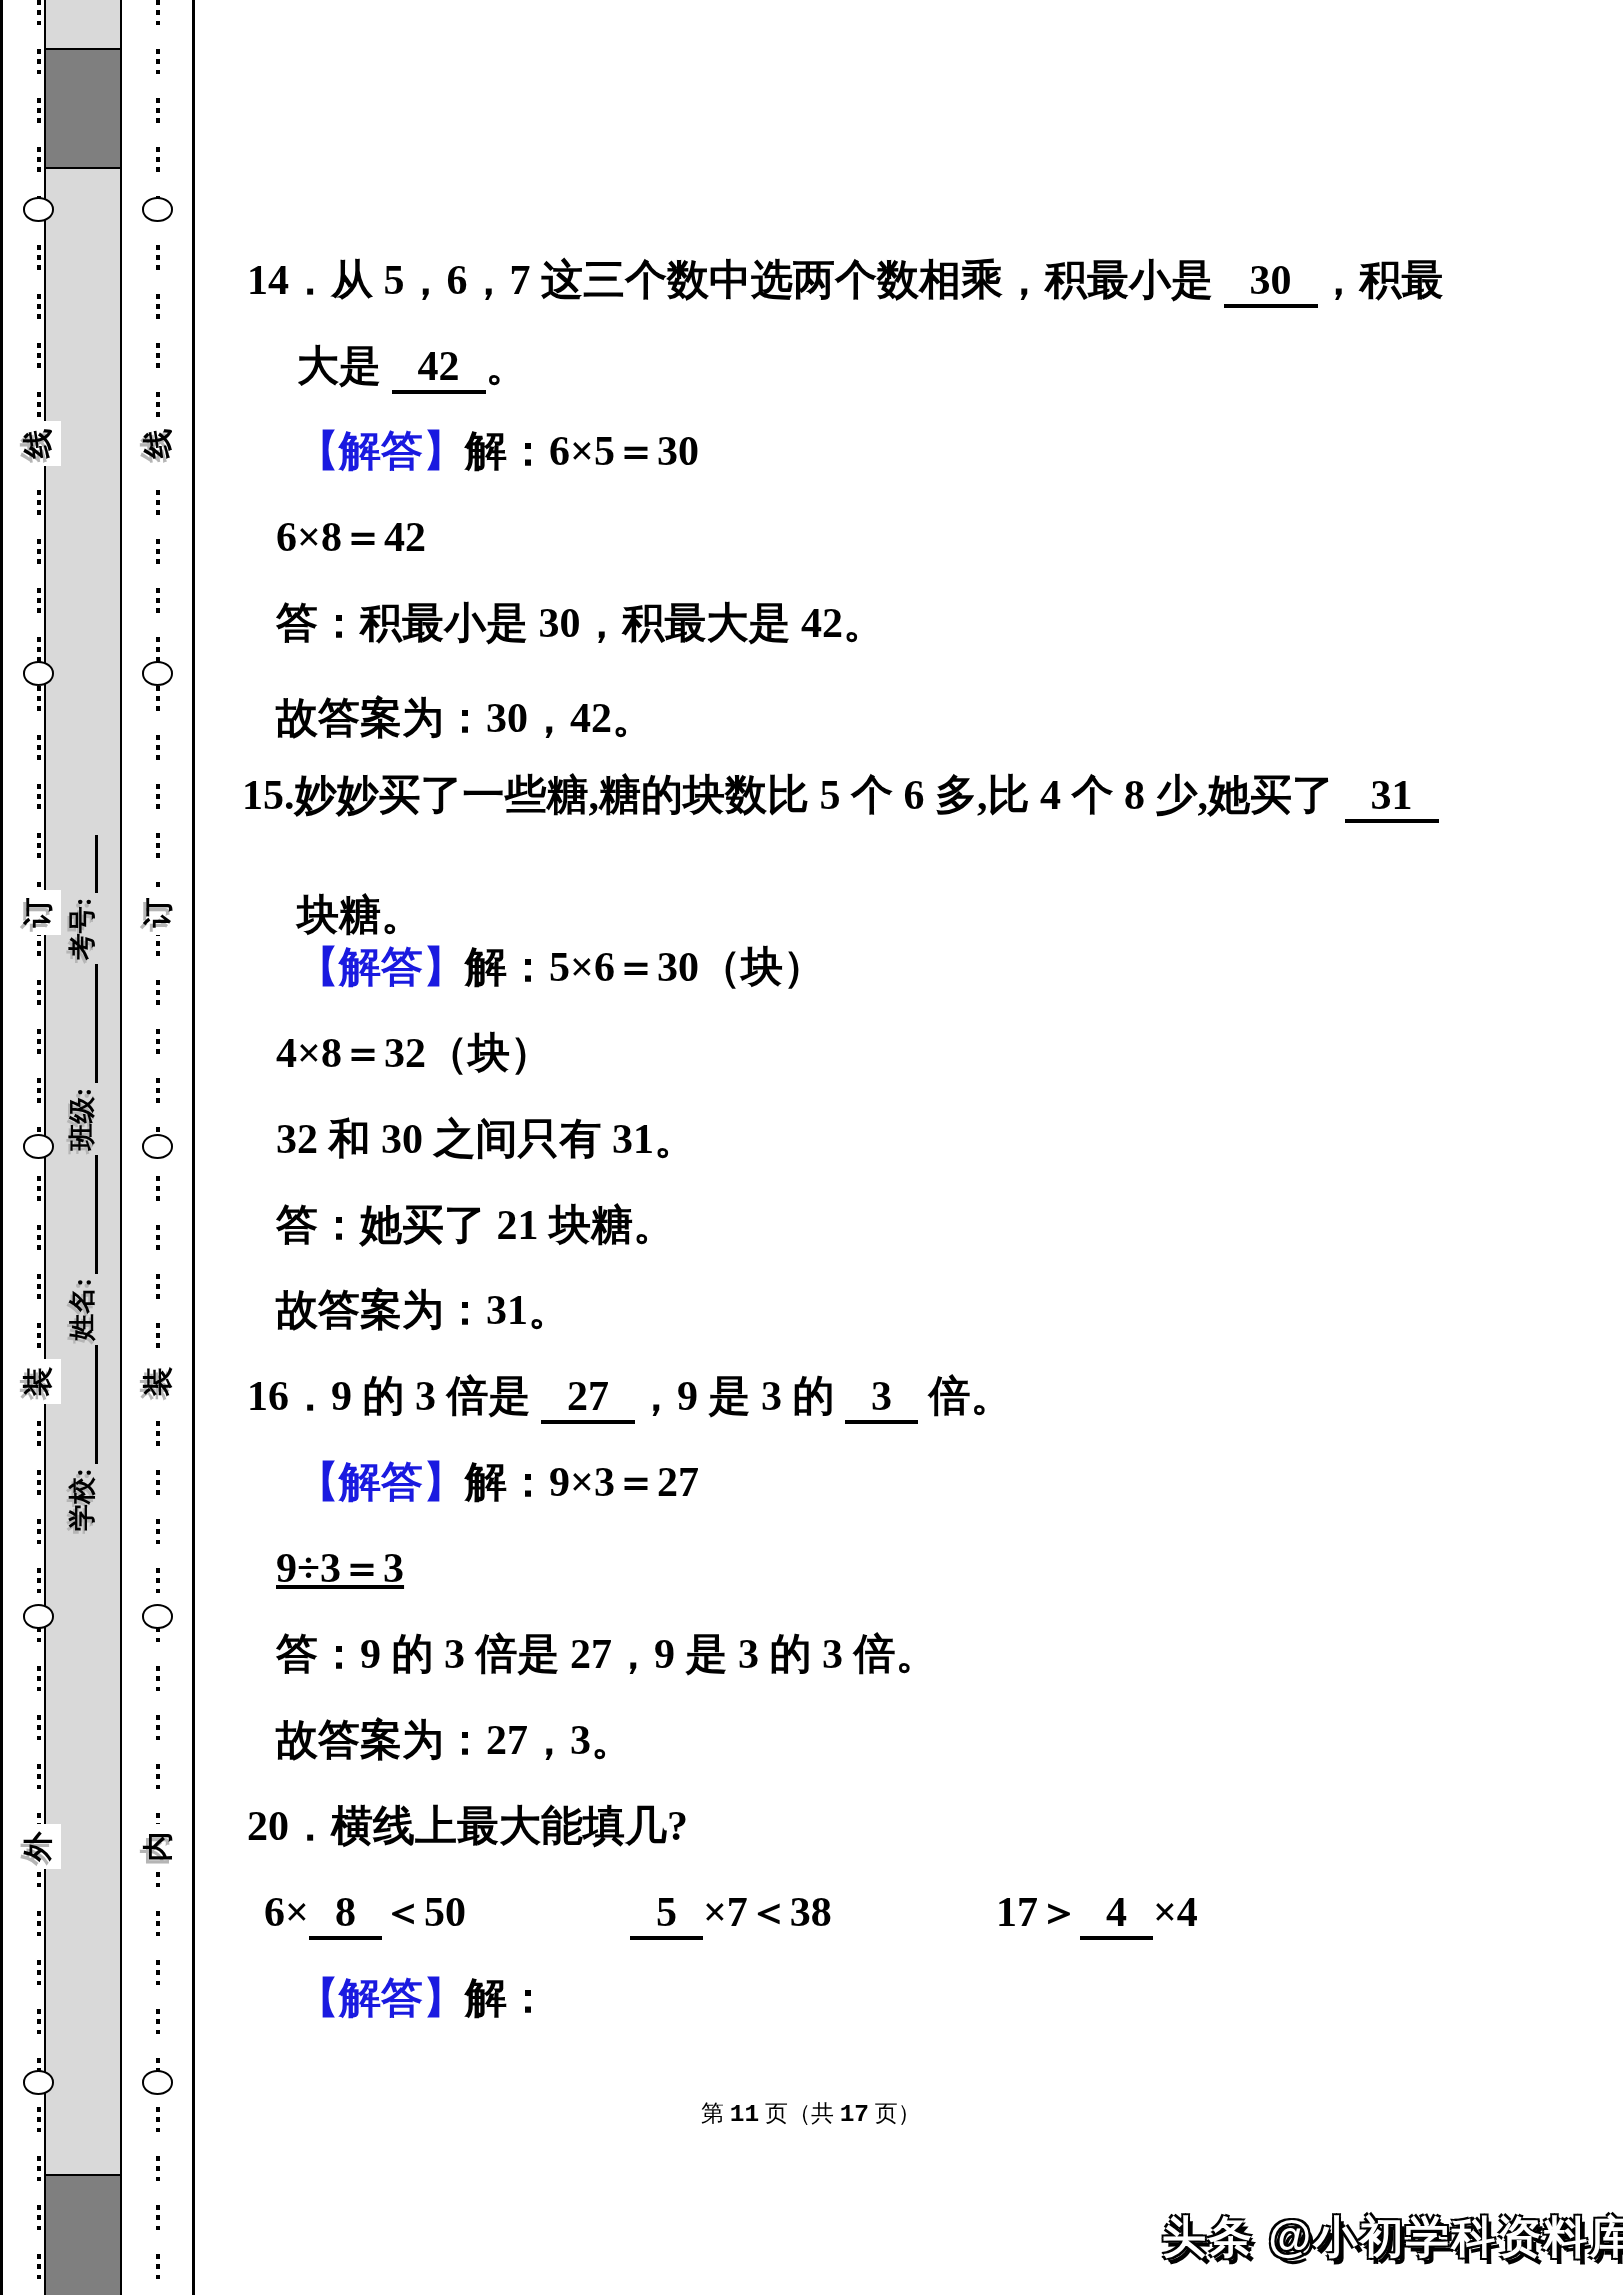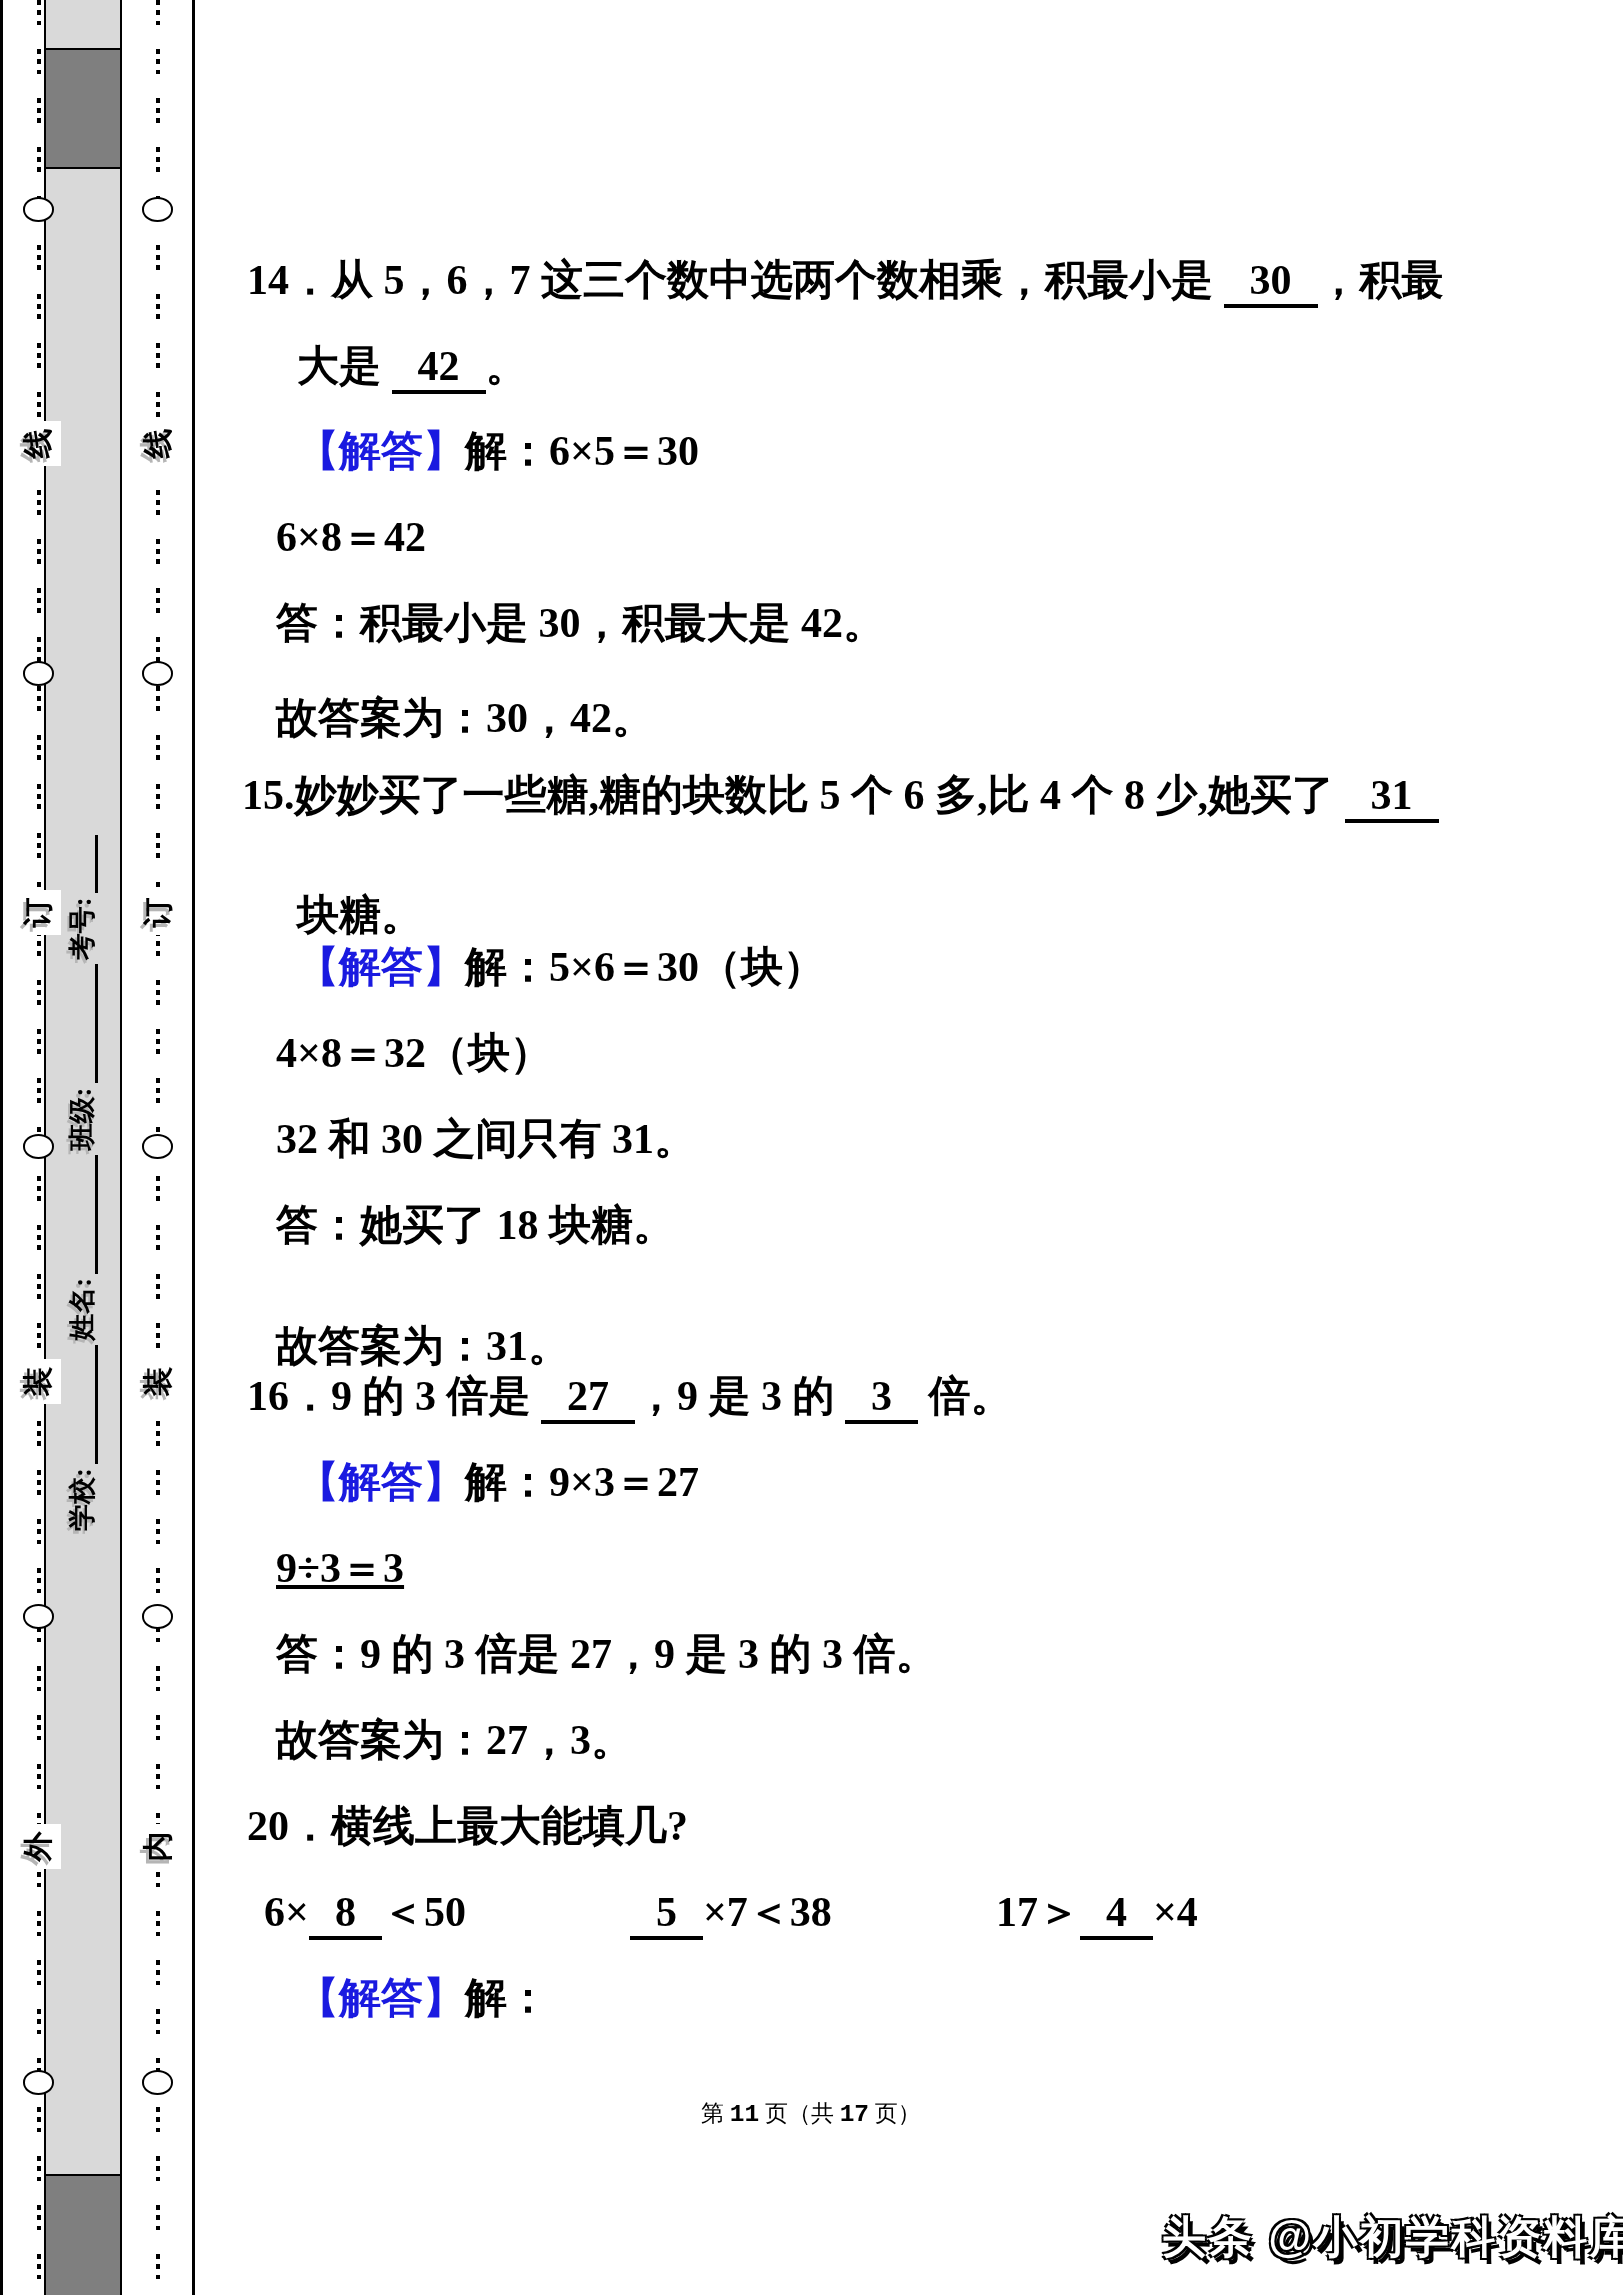--- a/index.html
+++ b/index.html
@@ -114,22 +114,22 @@
       <div class="line" style="left: 297px; top: 342px;"><span class="t">大是 </span><span class="blank">42</span><span class="t">。</span></div>
       <div class="line" style="left: 297px; top: 427px;"><span class="tag">【解答】</span><span class="t">解：6×5＝30</span></div>
       <div class="line" style="left: 276px; top: 513px;"><span class="t">6×8＝42</span></div>
       <div class="line" style="left: 276px; top: 599px;"><span class="t">答：积最小是 30，积最大是 42。</span></div>
       <div class="line" style="left: 276px; top: 694px;"><span class="t">故答案为：30，42。</span></div>
       <div class="line" style="left: 242px; top: 771px;"><span class="t">15.妙妙买了一些糖,糖的块数比 5 个 6 多,比 4 个 8 少,她买了 </span><span class="blank">31</span></div>
       <div class="line" style="left: 297px; top: 857px; margin-top: 34px;"><span class="t">块糖。</span></div>
       <div class="line" style="left: 297px; top: 943px;"><span class="tag">【解答】</span><span class="t">解：5×6＝30（块）</span></div>
       <div class="line" style="left: 276px; top: 1029px;"><span class="t">4×8＝32（块）</span></div>
       <div class="line" style="left: 276px; top: 1115px;"><span class="t">32 和 30 之间只有 31。</span></div>
-      <div class="line" style="left: 276px; top: 1201px;"><span class="t">答：她买了 18 块糖。</span></div>
-      <div class="line" style="left: 276px; top: 1286px; margin-top: 36px;"><span class="t">故答案为：31。</span></div>
+      <div class="line" style="left: 276px; top: 1201px;"><span class="t">答：她买了 21 块糖。</span></div>
+      <div class="line" style="left: 276px; top: 1286px;"><span class="t">故答案为：31。</span></div>
       <div class="line" style="left: 247px; top: 1372px;"><span class="t">16．9 的 3 倍是 </span><span class="blank">27</span><span class="t">，9 是 3 的 </span><span class="blank">3</span><span class="t"> 倍。</span></div>
       <div class="line" style="left: 297px; top: 1458px;"><span class="tag">【解答】</span><span class="t">解：9×3＝27</span></div>
       <div class="line" style="left: 276px; top: 1544px; text-decoration: underline;"><span class="t">9÷3＝3</span></div>
       <div class="line" style="left: 276px; top: 1630px;"><span class="t">答：9 的 3 倍是 27，9 是 3 的 3 倍。</span></div>
       <div class="line" style="left: 276px; top: 1716px;"><span class="t">故答案为：27，3。</span></div>
       <div class="line" style="left: 247px; top: 1802px;"><span class="t">20．横线上最大能填几?</span></div>
       <div class="line" style="left: 264px; top: 1888px;"><span class="t">6×</span><span class="blank">8</span><span class="t">＜50</span><span class="gap" style="width: 164px;"></span><span class="blank">5</span><span class="t">×7＜38</span><span class="gap" style="width: 164px;"></span><span class="t">17＞</span><span class="blank">4</span><span class="t">×4</span></div>
       <div class="line" style="left: 297px; top: 1974px;"><span class="tag">【解答】</span><span class="t">解：</span></div>
     </div>
 

